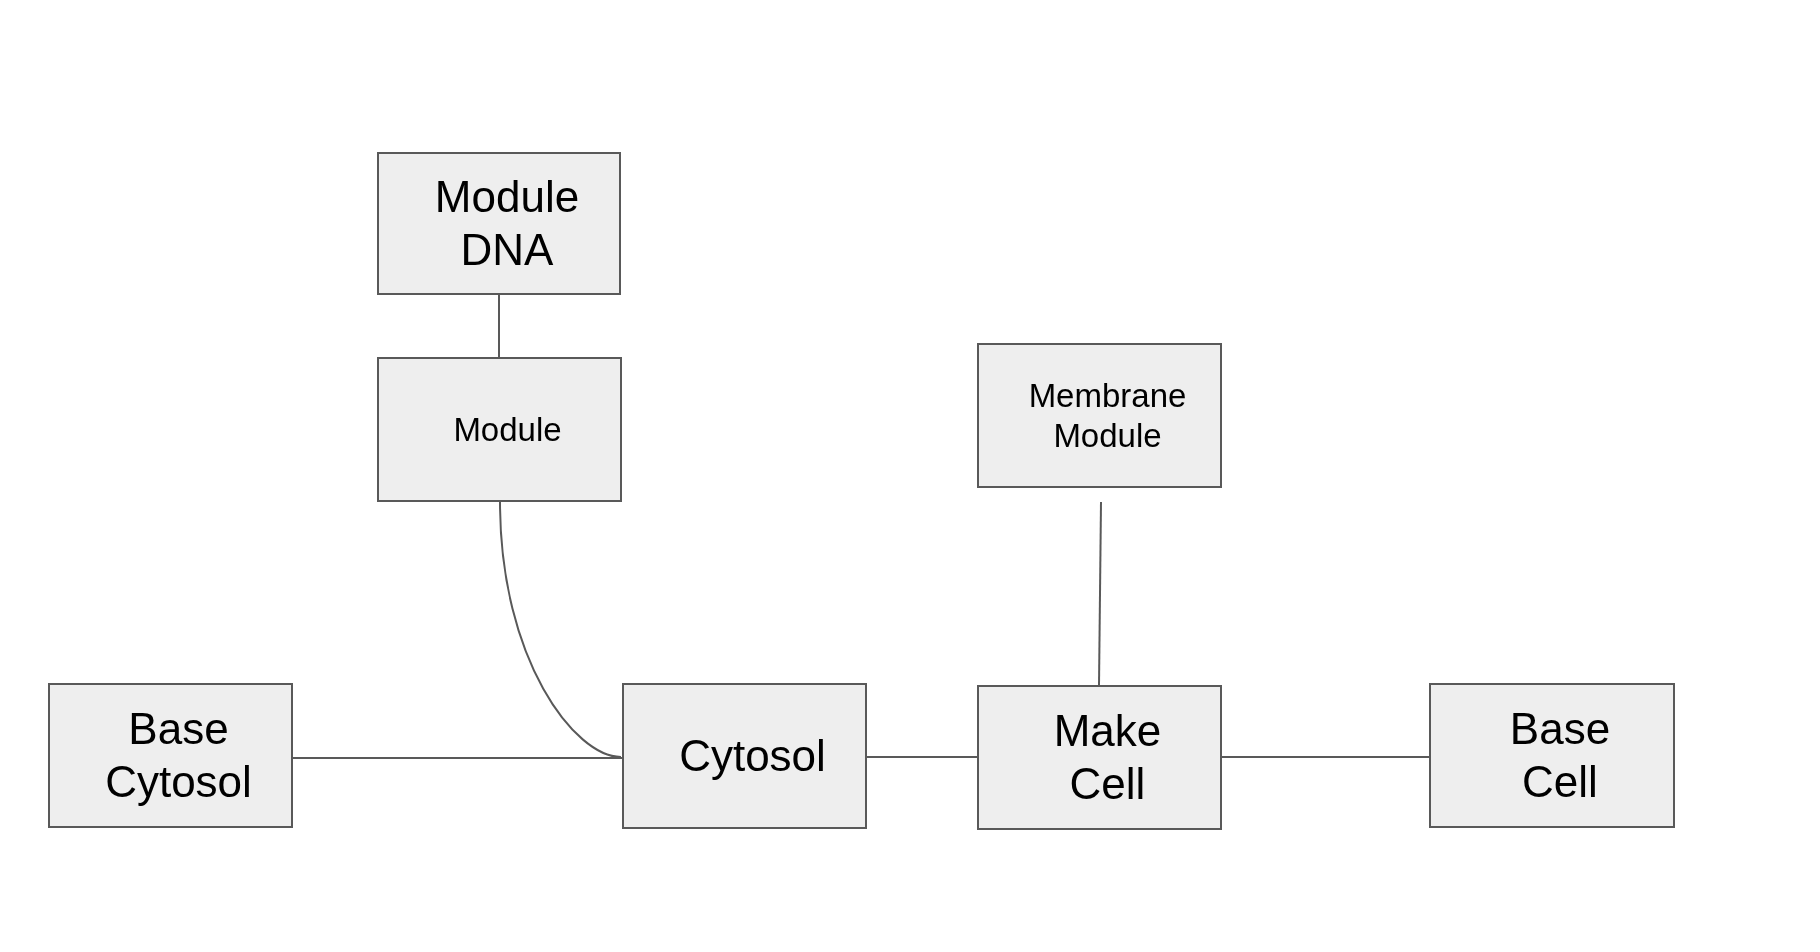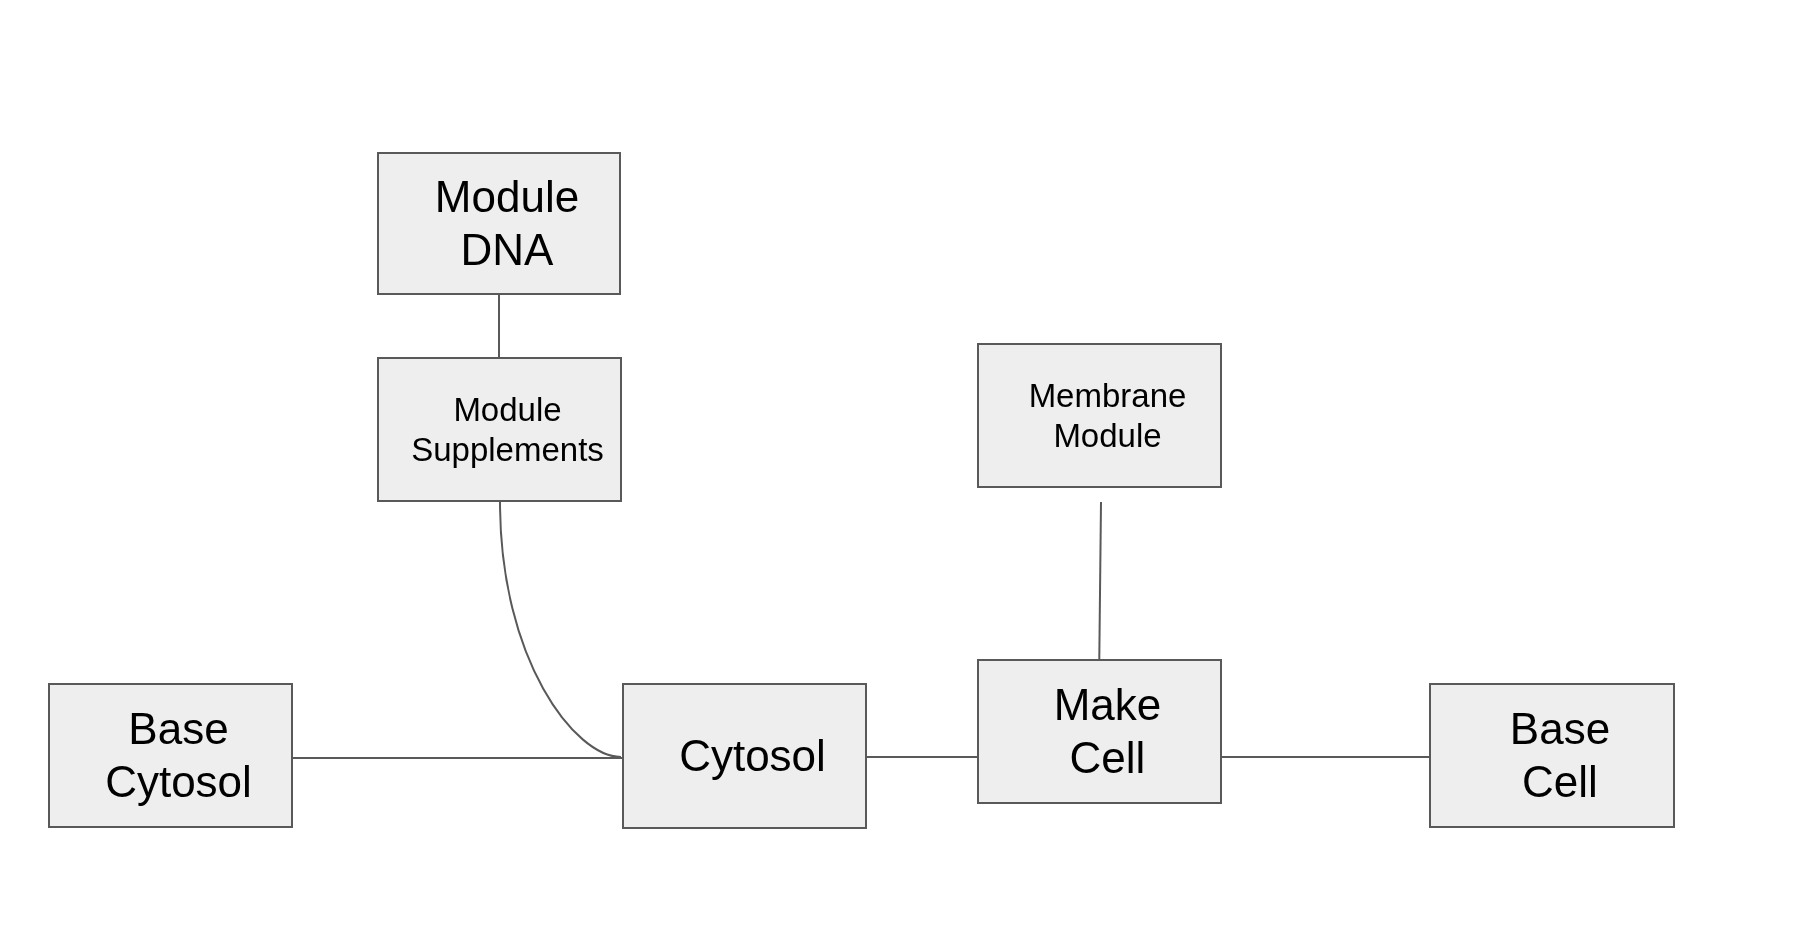--- a/index.html
+++ b/index.html
@@ -58,34 +58,33 @@
       <line x1="1101" y1="502" x2="1099" y2="685" class="connector"></line>
       <line x1="1222" y1="757" x2="1429" y2="757" class="connector"></line>
     </svg>
   <div id="node-layer">
       <div class="node" style="left: 377px; top: 152px; width: 244px; height: 143px; font-size: 44px;">
         <span class="node-line">Module</span>
         <span class="node-line">DNA</span>
       </div>
       <div class="node" style="left: 377px; top: 357px; width: 245px; height: 145px; font-size: 33px;">
         <span class="node-line">Module</span>
-        <span class="node-line">Supplements</span>
       </div>
       <div class="node" style="left: 977px; top: 343px; width: 245px; height: 145px; font-size: 33px;">
         <span class="node-line">Membrane</span>
         <span class="node-line">Module</span>
       </div>
       <div class="node" style="left: 48px; top: 683px; width: 245px; height: 145px; font-size: 44px;">
         <span class="node-line">Base</span>
         <span class="node-line">Cytosol</span>
       </div>
       <div class="node" style="left: 622px; top: 683px; width: 245px; height: 146px; font-size: 44px;">
         <span class="node-line">Cytosol</span>
       </div>
-      <div class="node" style="left: 977px; top: 659px; width: 245px; height: 145px; font-size: 44px;">
+      <div class="node" style="left: 977px; top: 685px; width: 245px; height: 145px; font-size: 44px;">
         <span class="node-line">Make</span>
         <span class="node-line">Cell</span>
       </div>
       <div class="node" style="left: 1429px; top: 683px; width: 246px; height: 145px; font-size: 44px;">
         <span class="node-line">Base</span>
         <span class="node-line">Cell</span>
       </div>
     </div>
 </div>
 

